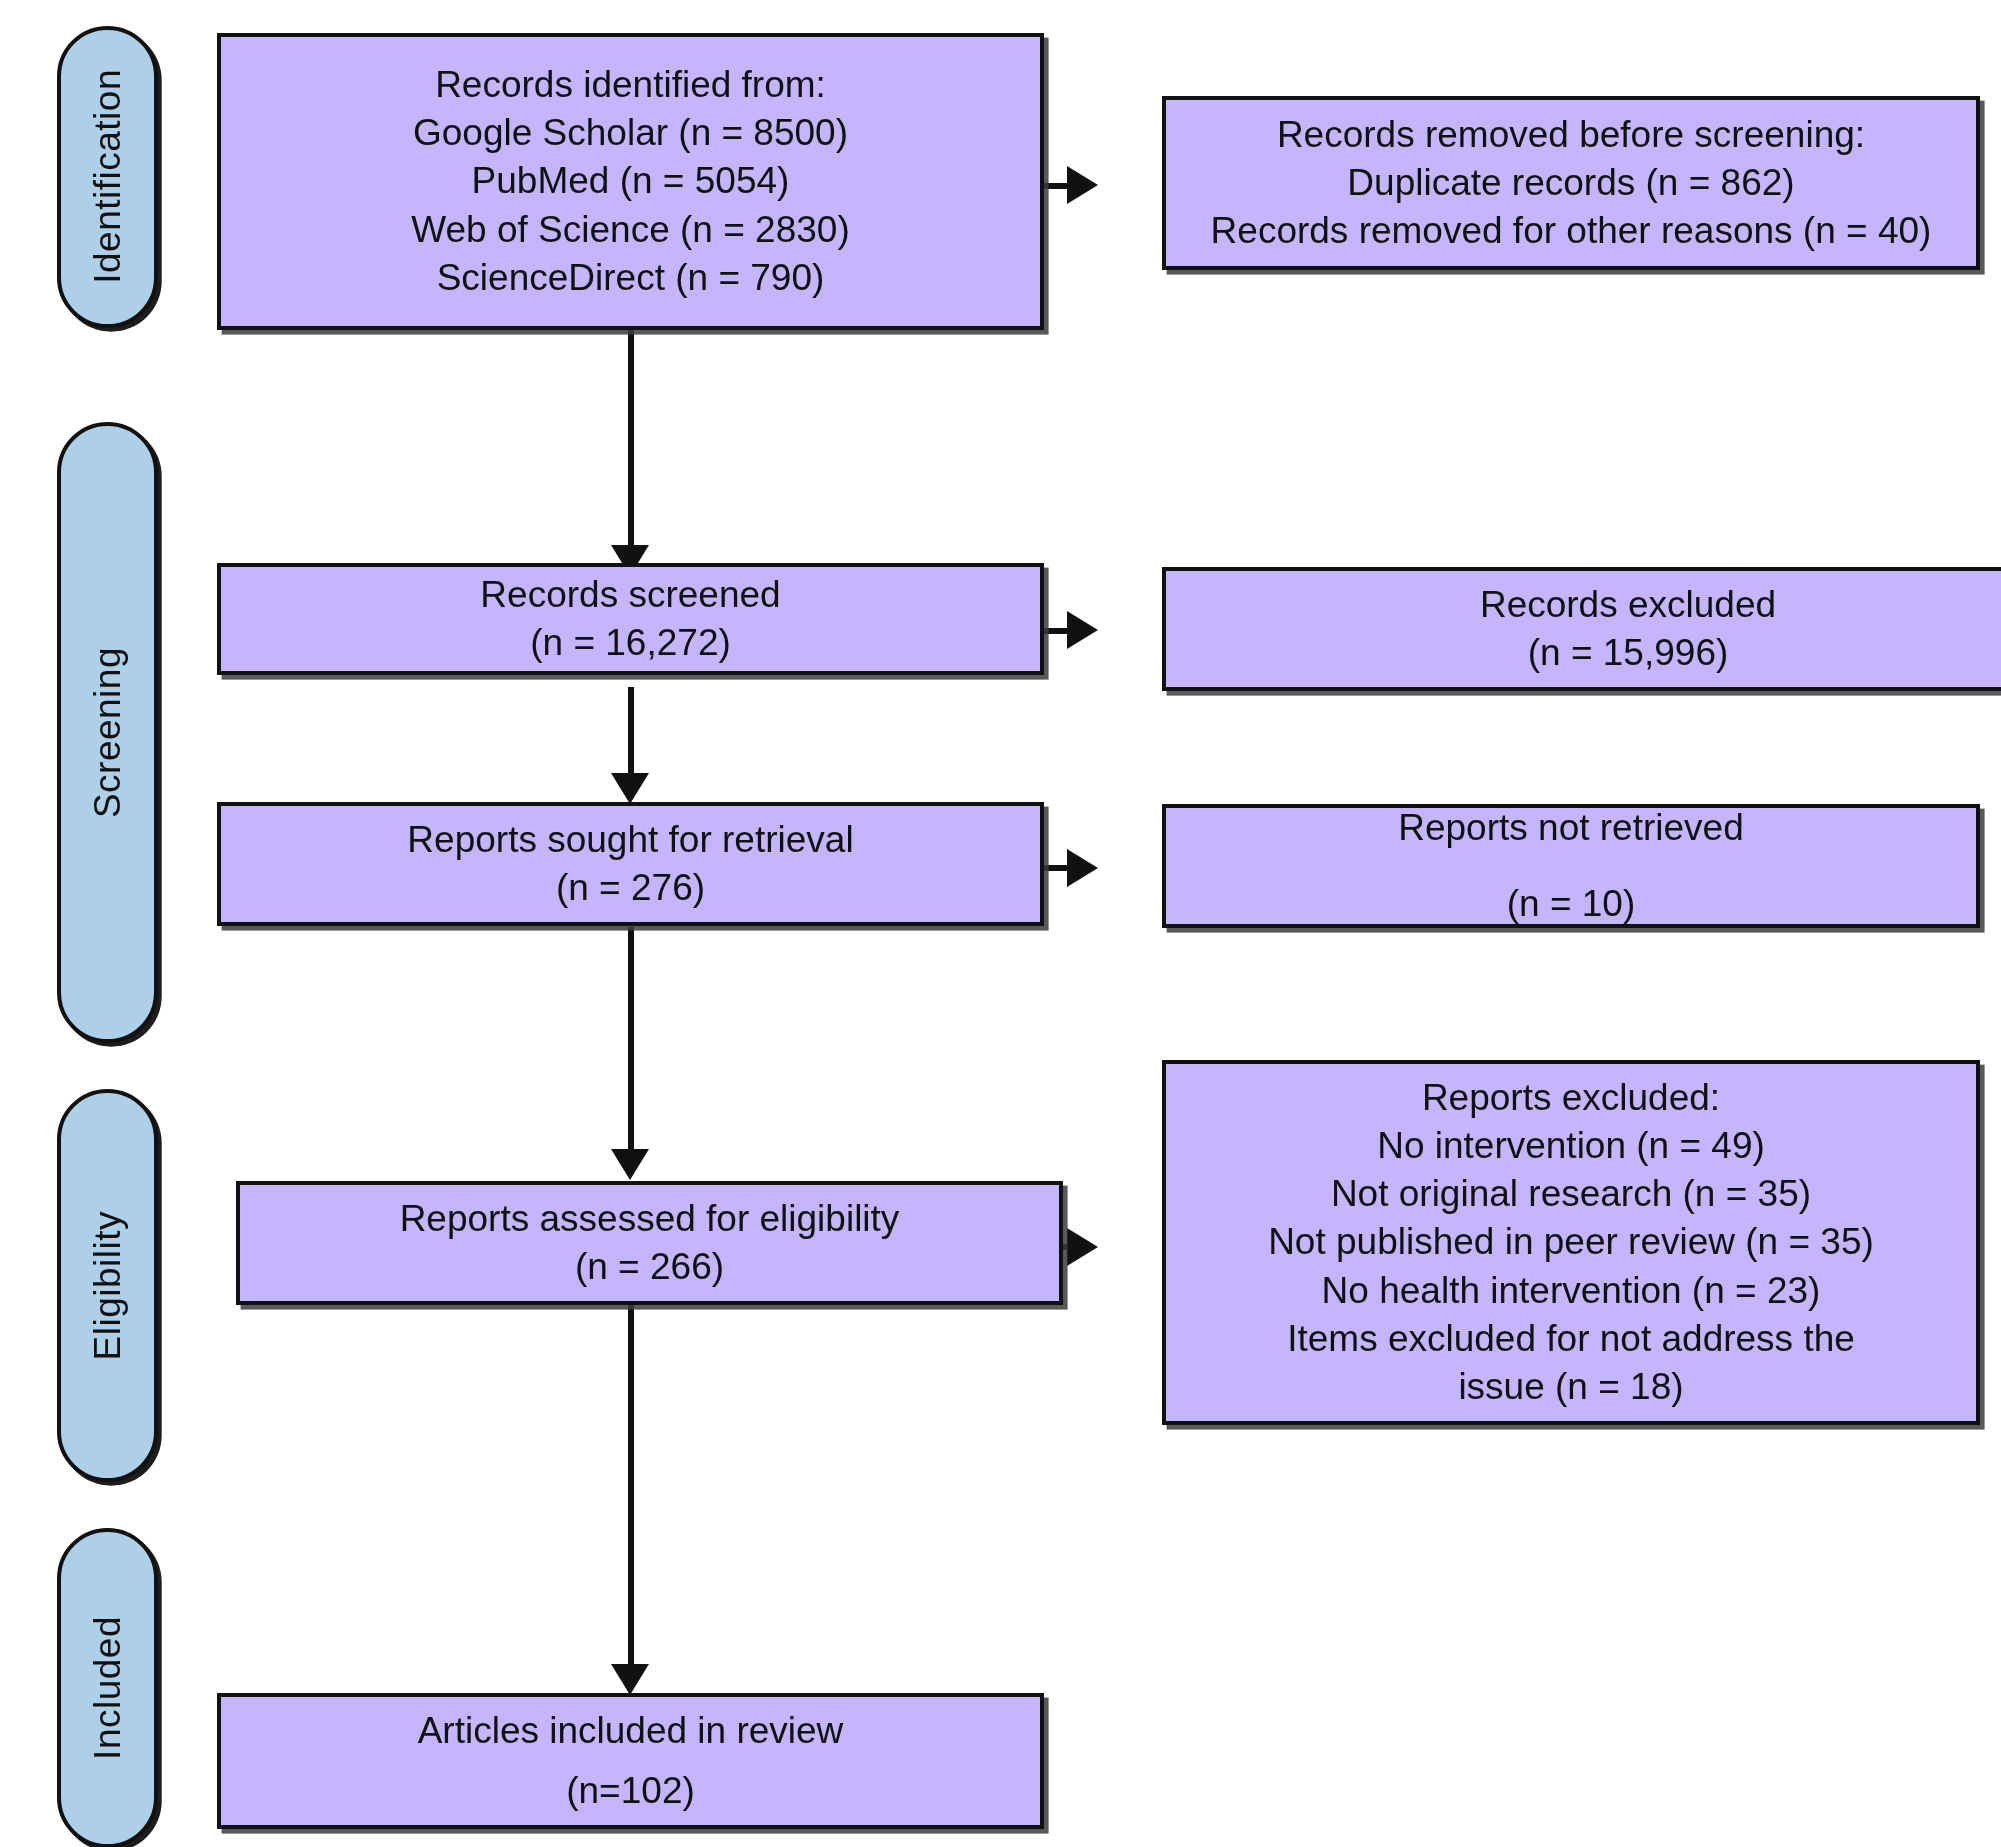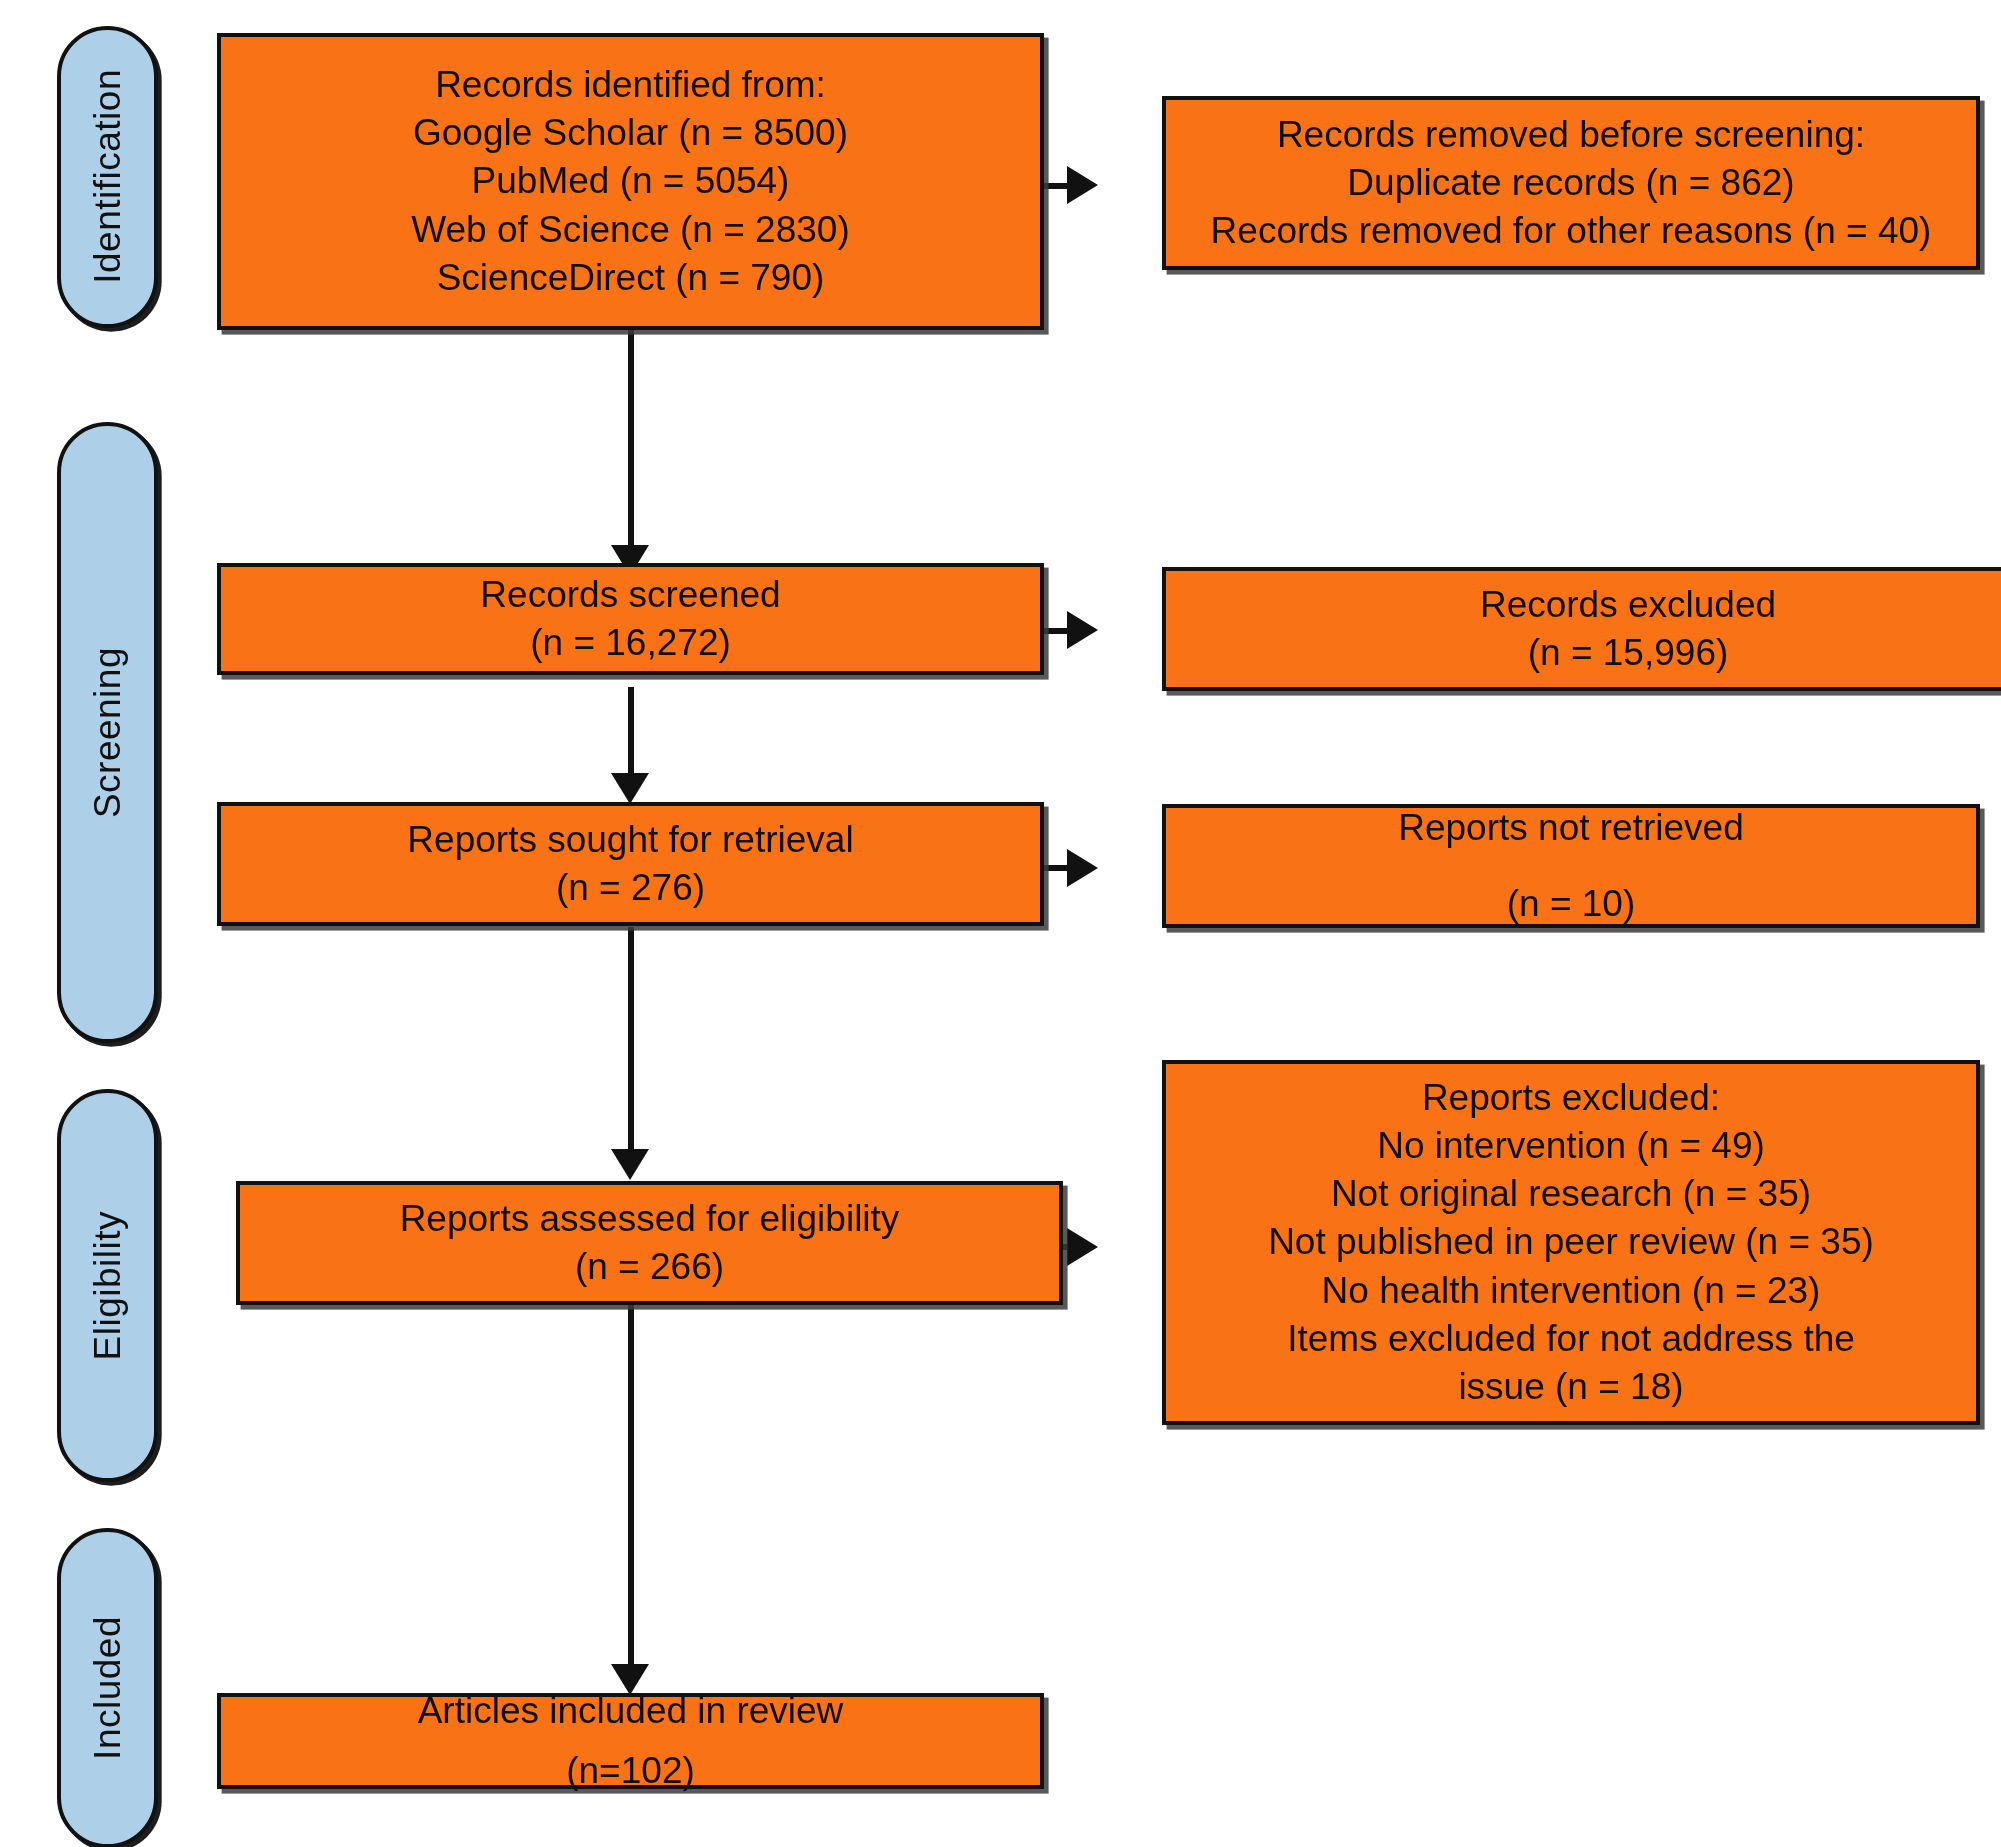--- a/index.html
+++ b/index.html
@@ -41,21 +41,21 @@
     font-size: 37px;
     letter-spacing: 0.5px;
     color: #111111;
     white-space: nowrap;
     font-weight: 400;
   }
 
   
   .node-box {
     position: absolute;
-    background: #f97316;
+    background: #c4b5fd;
     border: 4.6px solid #111111;
     display: flex;
     flex-direction: column;
     align-items: center;
     justify-content: center;
     padding: 9.1px 16.4px;
     box-shadow: 4.6px 4.6px 0 rgba(60,60,60,0.85);
   }
   .node-box .line {
     font-size: 37px;
@@ -149,21 +149,21 @@
   <div class="node-box" style="left:217px; top:802px; width:827px; height:124px;">
     <div class="line">Reports sought for retrieval</div>
     <div class="line">(n = 276)</div>
   </div>
 
   <div class="node-box" style="left:217px; top:1181px; width:827px; height:124px;margin-left:19px;">
     <div class="line">Reports assessed for eligibility</div>
     <div class="line">(n = 266)</div>
   </div>
 
-  <div class="node-box" style="left:217px; top:1693px; width:827px; height:96px;gap:12px;">
+  <div class="node-box" style="left:217px; top:1693px; width:827px; height:136px;gap:12px;">
     <div class="line">Articles included in review</div>
     <div class="line">(n=102)</div>
   </div>
 
   <div class="node-box" style="left:1162px; top:96px; width:818px; height:174px;">
     <div class="line">Records removed before screening:</div>
     <div class="line">Duplicate records (n = 862)</div>
     <div class="line">Records removed for other reasons (n = 40)</div>
   </div>
 

